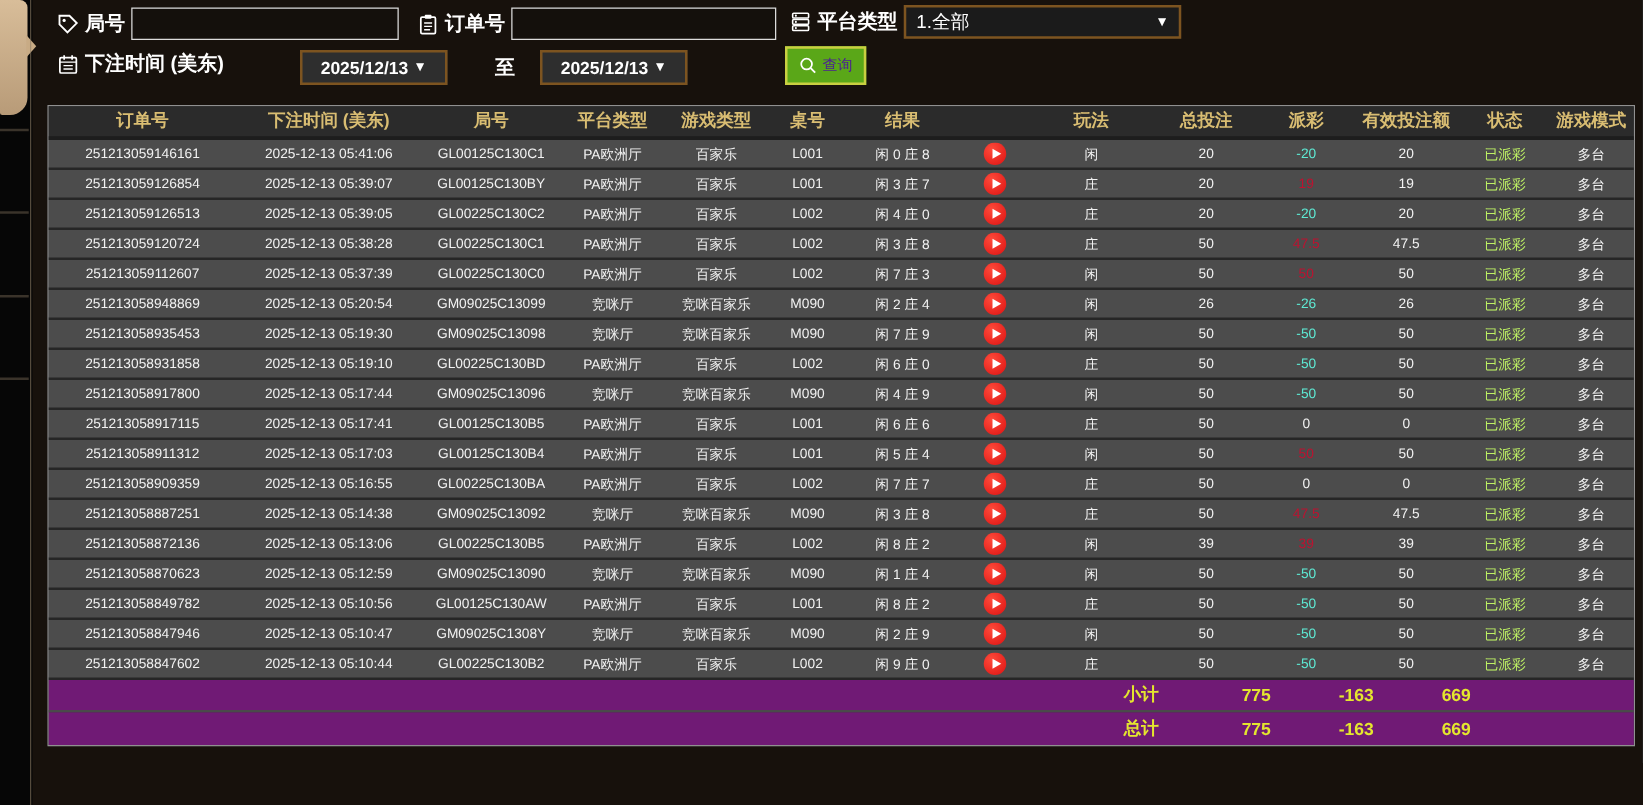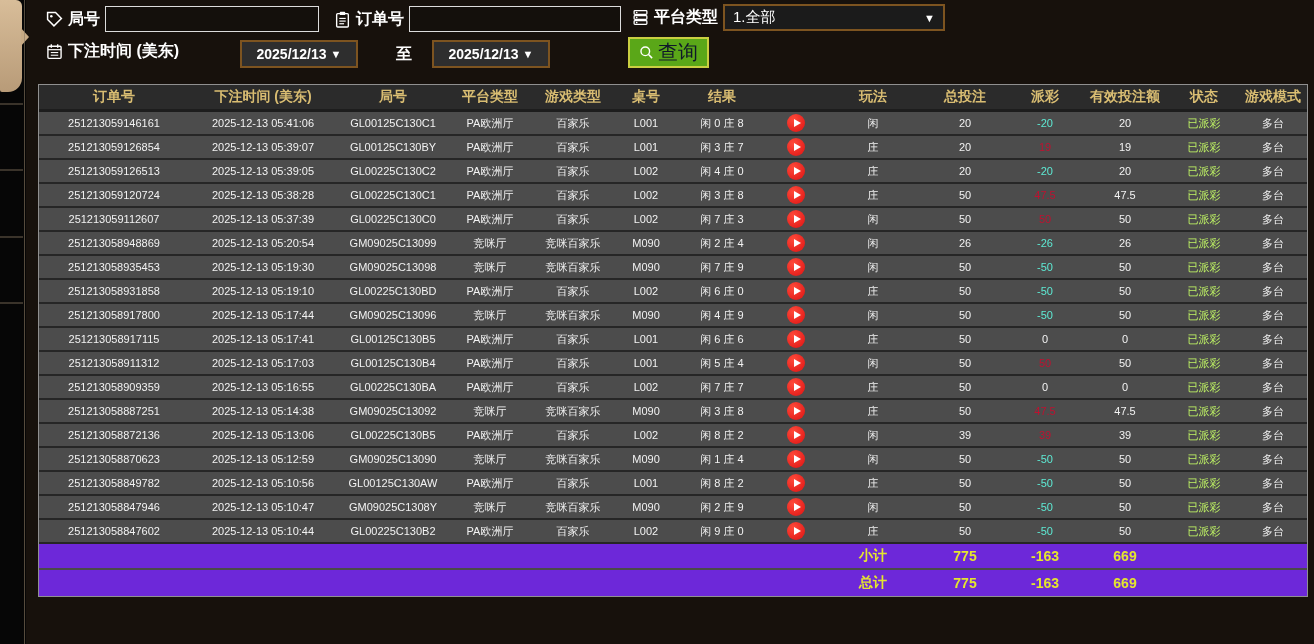--- a/index.html
+++ b/index.html
@@ -41,22 +41,22 @@
   }
   .date-box {
     display:flex; align-items:center; justify-content:center; gap:4px;
     background:#2e2e2e; border:2px solid #7d5420; height:28px; padding:0 6px;
     font-size:14px; font-weight:bold; color:#fff; cursor:pointer;
   }
   .caret { font-size:11px; color:#fff; }
   .to-label { font-weight:bold; font-size:16px; color:#fff; }
   .query-btn {
     display:flex; align-items:center; gap:4px;
-    background:#5aa718; border:2px solid #c9cf41; color:#0f172a;
-    height:31px; padding:0 9px; font-size:20px; cursor:pointer;
+    background:#5aa718; border:2px solid #c9cf41; color:#4c1d95;
+    height:31px; padding:0 9px; font-size:12px; cursor:pointer;
     font-family:"Liberation Sans", sans-serif;
   }
 
   
   .btable {
     position:absolute; left:12px; top:84px; width:1270px;
     border:1px solid #909090; background:#2b2b2b;
   }
   .thead { display:flex; align-items:center; height:27px; background:#2b2b2b;
     color:#d9bd72; font-weight:bold; font-size:14px; border-bottom:3px solid #1d1d1d; }
@@ -68,22 +68,22 @@
   .c8{width:96px;} .c9{width:88px;} .c10{width:72px;} .c11{width:88px;}
   .c12{width:70px;} .c13{width:66px; flex:1;}
   .pos { color:#bd1230; }
   .neg { color:#5eead4; }
   .zero { color:#f2f2f2; }
   .status { color:#bef264; }
   .play-btn { width:18px; height:18px; border-radius:50%; background:radial-gradient(circle at 35% 30%,#ff4a3a,#dc1212);
     display:inline-flex; align-items:center; justify-content:center; cursor:pointer; }
   .tri { width:0; height:0; border-left:7px solid #fff; border-top:4.5px solid transparent;
     border-bottom:4.5px solid transparent; margin-left:2px; }
-  .totals { display:flex; align-items:center; height:26px; background:#6d28d9;
-    color:#e4e62e; font-weight:bold; font-size:14px; border-bottom:2px solid #4a4a4a; }
+  .totals { display:flex; align-items:center; height:26px; background:#701a75;
+    color:#e4e62e; font-weight:bold; font-size:14px; border-bottom:2px solid #4a4a4a;padding-left:40px; }
   .t-spacer-l { width:786px; } 
 </style>
 </head>
 <body>
 
 <div class="left-rail">
   <div class="rail-tab"></div>
   <div class="rail-edge"></div>
   <div class="rail-line" style="top:103px"></div>
   <div class="rail-line" style="top:169px"></div>

